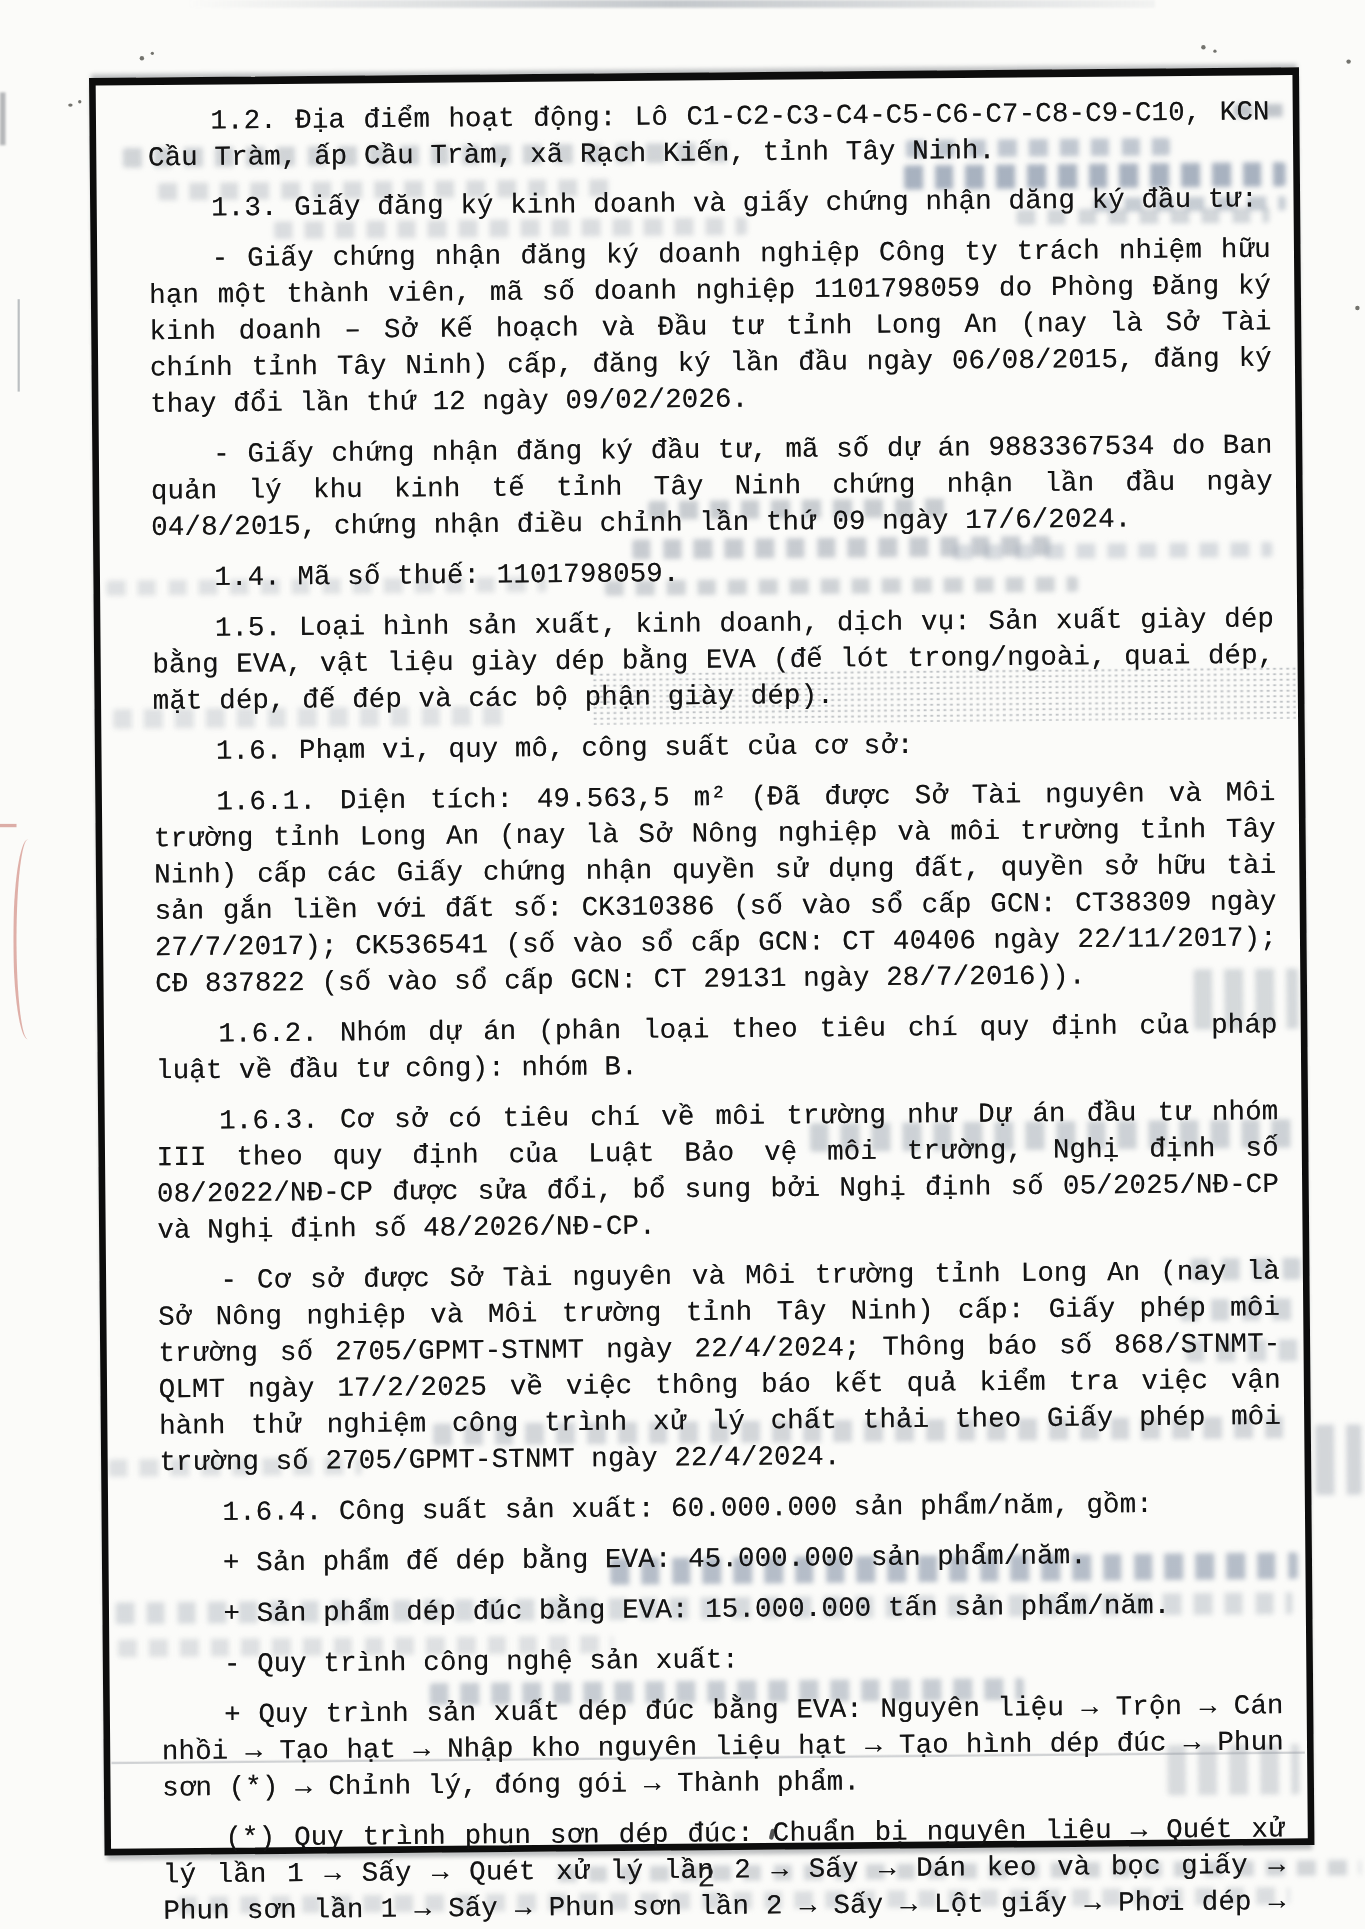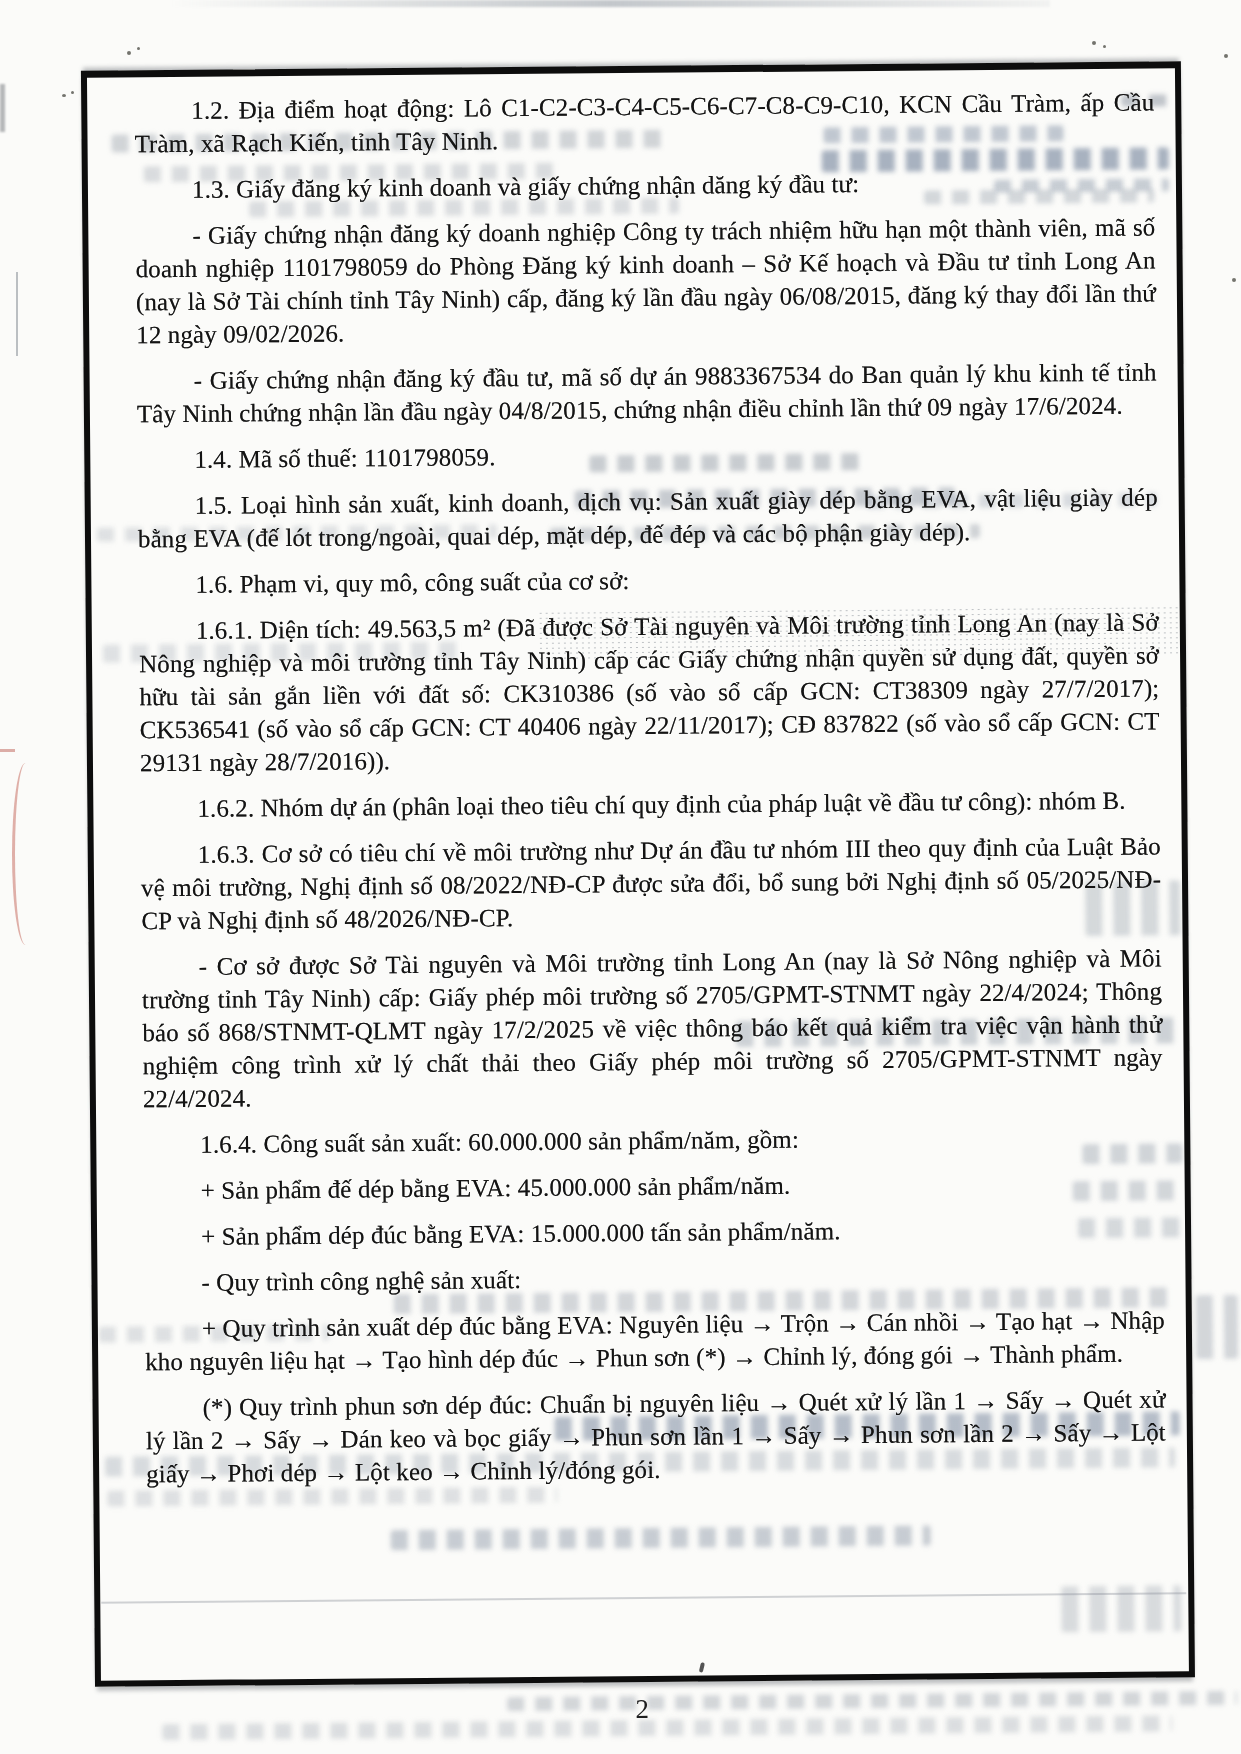--- a/index.html
+++ b/index.html
@@ -1,19 +1,19 @@
 <!DOCTYPE html>
 <html><head>
 <meta charset="utf-8">
 <style>
   html,body{margin:0;padding:0;background:#d9d9d9;}
   .scan{
     position:relative;width:1241px;height:1754px;overflow:hidden;
     background:#fbfbf9;
-    font-family:Liberation Serif, serif;
+    font-family:Liberation Mono, monospace;
   }
   .rot{position:absolute;left:0;top:0;width:1241px;height:1754px;
     transform:rotate(-0.5deg);transform-origin:638px 880px;}
   .frame{
     position:absolute;left:88px;top:66px;width:1100px;height:1616px;
     box-sizing:border-box;
     border:6px solid #0d0d0d;border-top-width:7px;
     box-shadow:0 -5px 4px -2px rgba(110,115,122,.45), 0 6px 4px -2px rgba(110,115,122,.45);
     background:transparent;
   }

